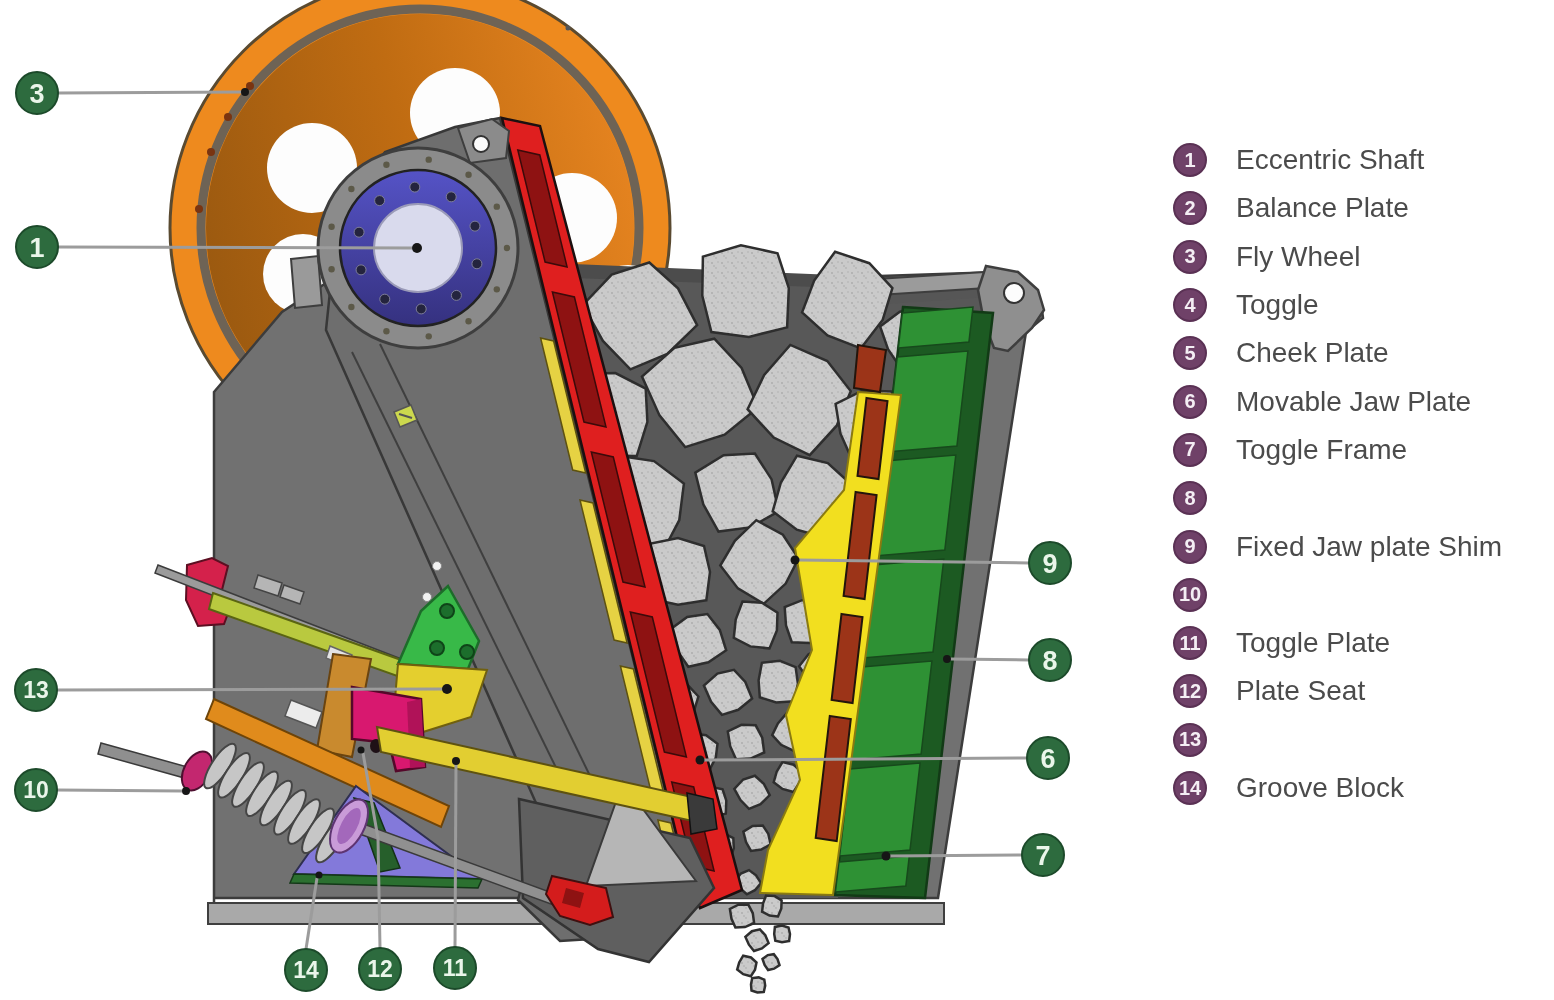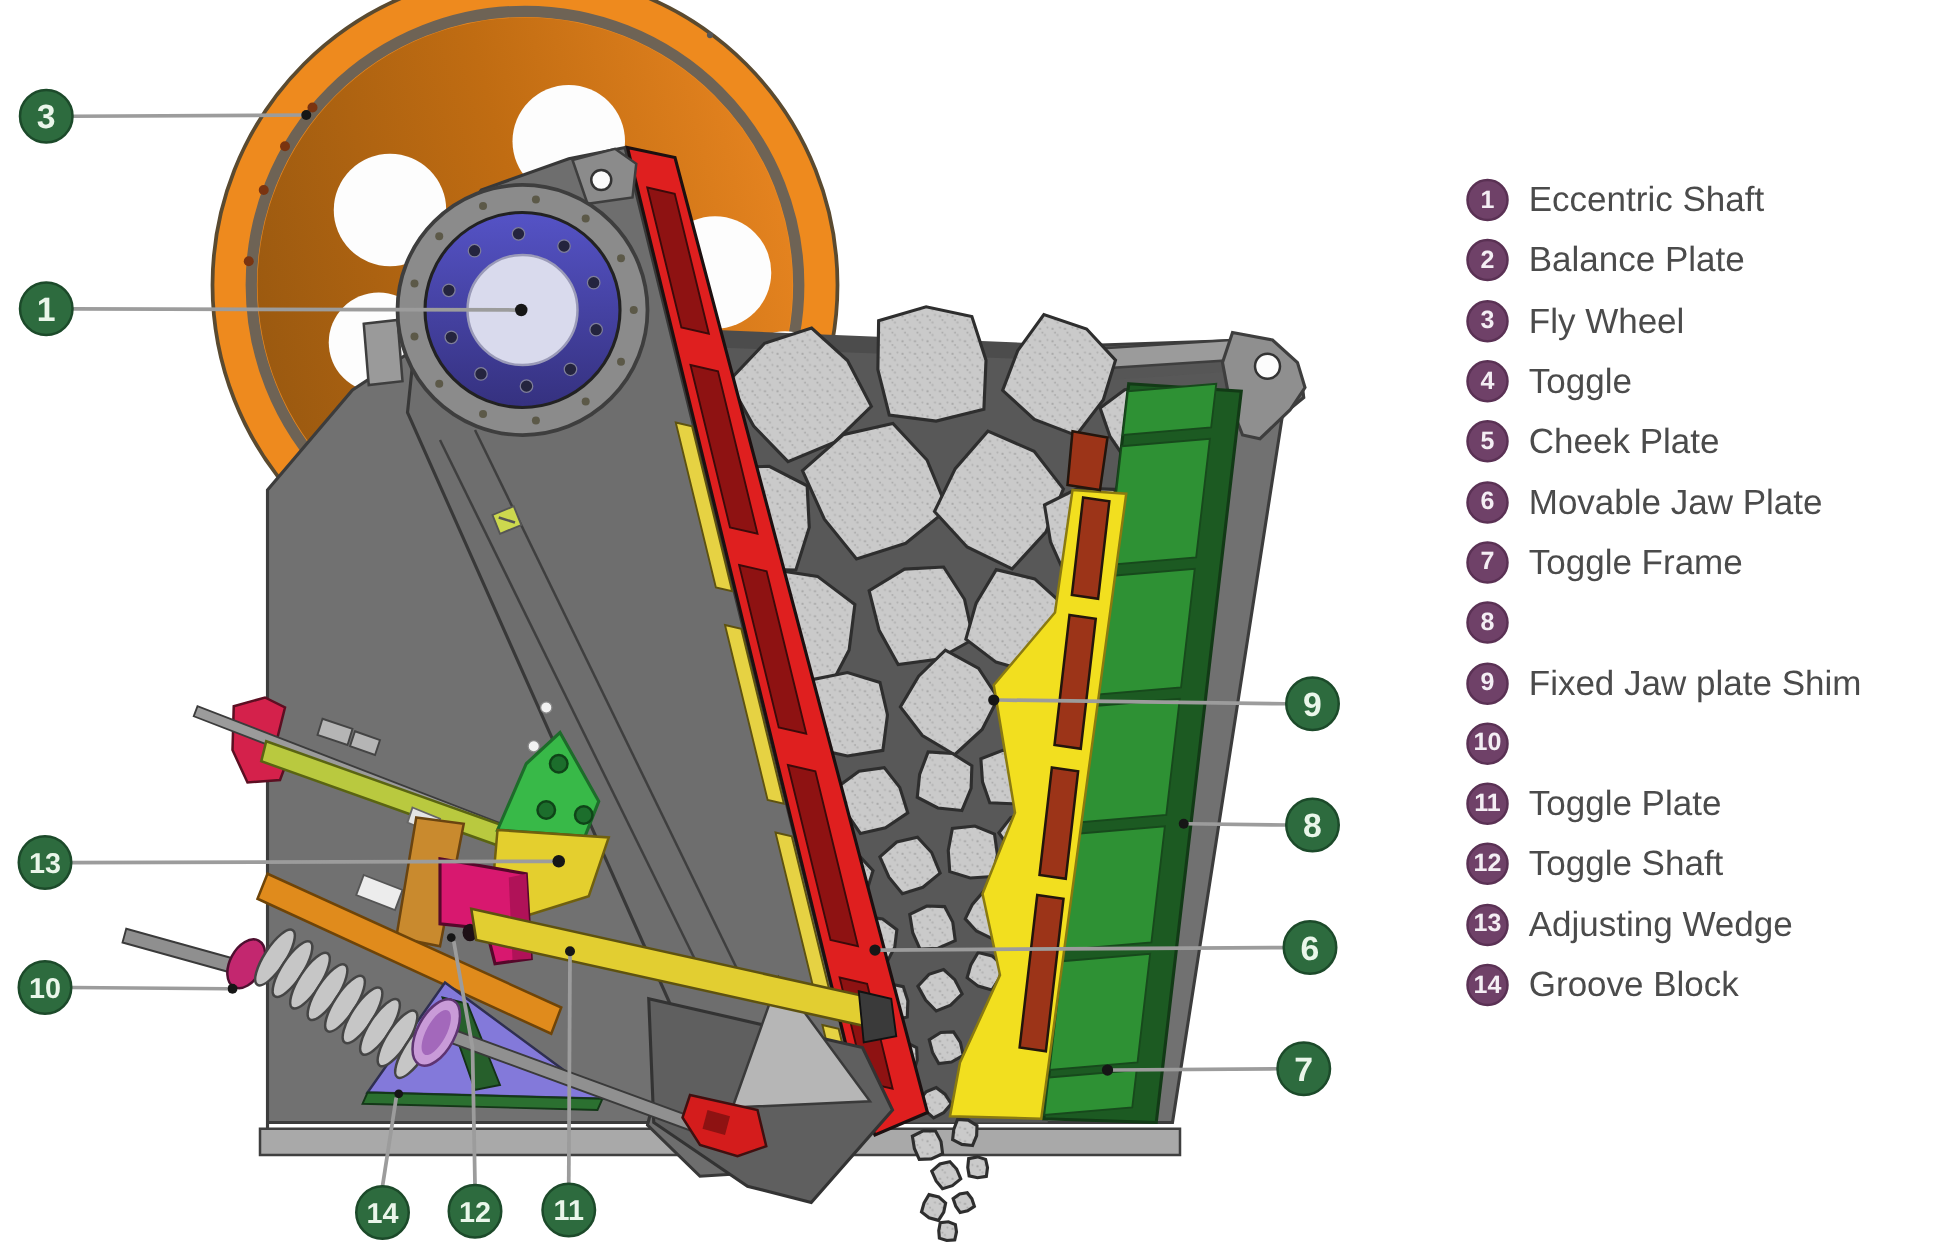--- a/index.html
+++ b/index.html
@@ -13,21 +13,21 @@
   .leader{stroke:#9c9c9c;stroke-width:3;fill:none;}
   .leader-dot{fill:#161616;}
   .legend{position:absolute;left:1173px;top:136px;}
   .legend-row{display:flex;align-items:center;height:48.3px;}
   .legend-badge{
     width:34px;height:34px;border-radius:50%;flex:0 0 34px;
     background:var(--legend-badge,#6f4168);color:#f4eef4;
     display:flex;align-items:center;justify-content:center;
     font-size:20px;font-weight:bold;border:2px solid #5a3154;box-sizing:border-box;
   }
-  .legend-label{margin-left:16px;font-size:28px;color:#4b4b4b;white-space:nowrap;}
+  .legend-label{margin-left:29px;font-size:28px;color:#4b4b4b;white-space:nowrap;}
 </style>
 </head>
 <body>
 
 <svg id="machine-svg" width="1554" height="1000" viewBox="0 0 1554 1000" xmlns="http://www.w3.org/2000/svg">
   <defs>
     <linearGradient id="wgrad" x1="0" y1="0.55" x2="1" y2="0.3">
       <stop offset="0" stop-color="#9c5a10"></stop>
         <stop offset="0.5" stop-color="#c06c12"></stop>
         <stop offset="1" stop-color="#e68420"></stop>
@@ -377,23 +377,22 @@
     </div>
   <div class="legend-row">
       <span class="legend-badge">10</span>
     </div>
   <div class="legend-row">
       <span class="legend-badge">11</span>
       <span class="legend-label">Toggle Plate</span>
     </div>
   <div class="legend-row">
       <span class="legend-badge">12</span>
-      <span class="legend-label">Toggle Shaft</span>
+      <span class="legend-label">Plate Seat</span>
     </div>
   <div class="legend-row">
       <span class="legend-badge">13</span>
-      <span class="legend-label">Adjusting Wedge</span>
     </div>
   <div class="legend-row">
       <span class="legend-badge">14</span>
       <span class="legend-label">Groove Block</span>
     </div>
 </div>
 
 </body></html>

